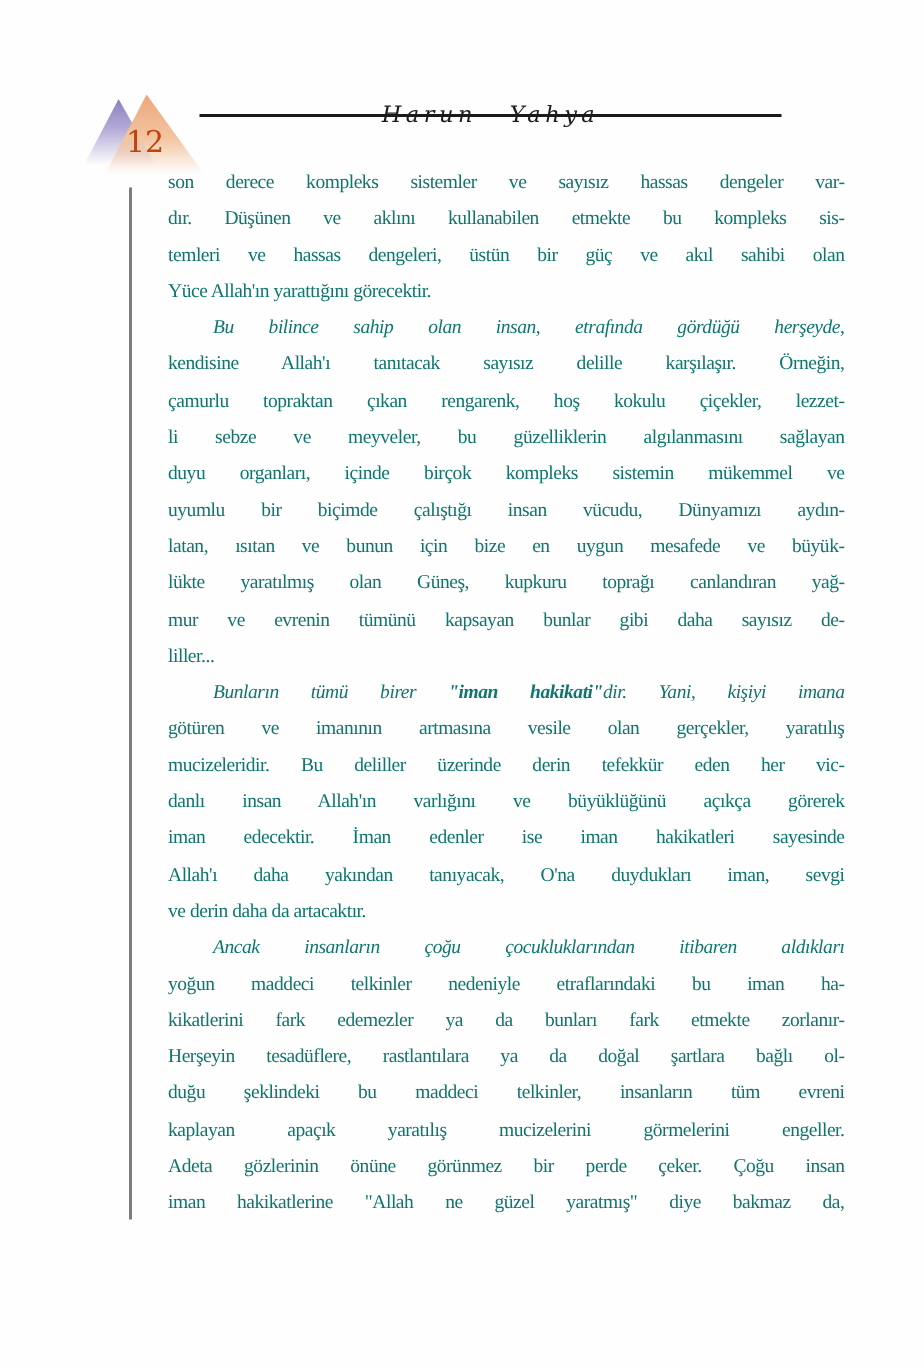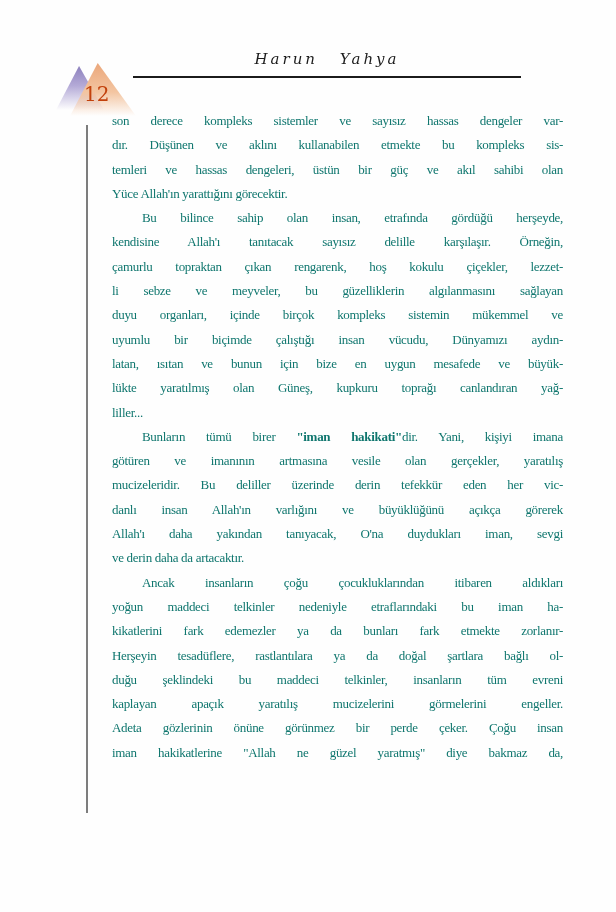--- a/index.html
+++ b/index.html
@@ -14,21 +14,21 @@
   .page {
     position: absolute;
     left: 0; top: 0;
     width: 616px; height: 912px;
     background: #fefefe;
   }
 
   
   .running-title {
     position: absolute;
-    left: 133px; top: 50px;
+    left: 133px; top: 67px;
     width: 388px;
     text-align: center;
     font-family: "DejaVu Serif", serif;
     font-style: italic;
     font-size: 15px;
     letter-spacing: 3px;
     word-spacing: 14px;
     color: #1c1c1c;
   }
   .header-rule {
@@ -77,21 +77,21 @@
     font-size: 13px;
     letter-spacing: -0.3px;
     line-height: 24.3px;
   }
   .line {
     text-align: justify;
     text-align-last: justify;
     white-space: normal;
   }
   .line.end { text-align-last: left; }
-  .line.indent { text-indent: 30px; }
+  .line.indent { text-indent: 30px; font-style: italic; }
   .bold { font-weight: bold; }
 </style>
 </head>
 <body>
 
 <div class="page">
 
   <div class="running-title">Harun Yahya</div>
 
   <div class="header-rule"></div>
@@ -112,27 +112,29 @@
       </div>
       <div>
         <div class="line indent"><span>Bu bilince sahip olan insan, etrafında gördüğü herşeyde,</span></div>
         <div class="line"><span>kendisine Allah'ı tanıtacak sayısız delille karşılaşır. Örneğin,</span></div>
         <div class="line"><span>çamurlu topraktan çıkan rengarenk, hoş kokulu çiçekler, lezzet-</span></div>
         <div class="line"><span>li sebze ve meyveler, bu güzelliklerin algılanmasını sağlayan</span></div>
         <div class="line"><span>duyu organları, içinde birçok kompleks sistemin mükemmel ve</span></div>
         <div class="line"><span>uyumlu bir biçimde çalıştığı insan vücudu, Dünyamızı aydın-</span></div>
         <div class="line"><span>latan, ısıtan ve bunun için bize en uygun mesafede ve büyük-</span></div>
         <div class="line"><span>lükte yaratılmış olan Güneş, kupkuru toprağı canlandıran yağ-</span></div>
+        <div class="line"><span>mur ve evrenin tümünü kapsayan bunlar gibi daha sayısız de-</span></div>
         <div class="line end"><span>liller...</span></div>
       </div>
       <div>
         <div class="line indent"><span>Bunların tümü birer </span><span class="bold">"iman hakikati"</span><span>dir. Yani, kişiyi imana</span></div>
         <div class="line"><span>götüren ve imanının artmasına vesile olan gerçekler, yaratılış</span></div>
         <div class="line"><span>mucizeleridir. Bu deliller üzerinde derin tefekkür eden her vic-</span></div>
         <div class="line"><span>danlı insan Allah'ın varlığını ve büyüklüğünü açıkça görerek</span></div>
+        <div class="line"><span>iman edecektir. İman edenler ise iman hakikatleri sayesinde</span></div>
         <div class="line"><span>Allah'ı daha yakından tanıyacak, O'na duydukları iman, sevgi</span></div>
         <div class="line end"><span>ve derin daha da artacaktır.</span></div>
       </div>
       <div>
         <div class="line indent"><span>Ancak insanların çoğu çocukluklarından itibaren aldıkları</span></div>
         <div class="line"><span>yoğun maddeci telkinler nedeniyle etraflarındaki bu iman ha-</span></div>
         <div class="line"><span>kikatlerini fark edemezler ya da bunları fark etmekte zorlanır-</span></div>
         <div class="line"><span>Herşeyin tesadüflere, rastlantılara ya da doğal şartlara bağlı ol-</span></div>
         <div class="line"><span>duğu şeklindeki bu maddeci telkinler, insanların tüm evreni</span></div>
         <div class="line"><span>kaplayan apaçık yaratılış mucizelerini görmelerini engeller.</span></div>

